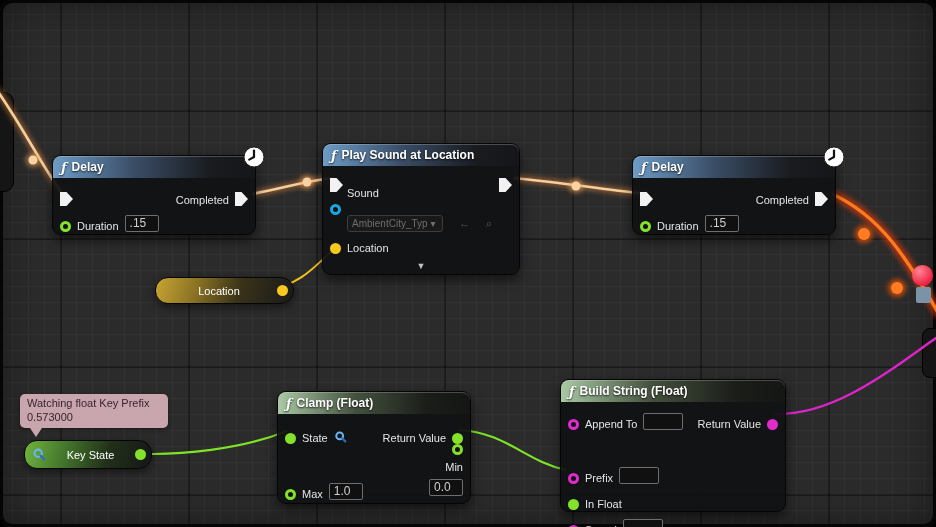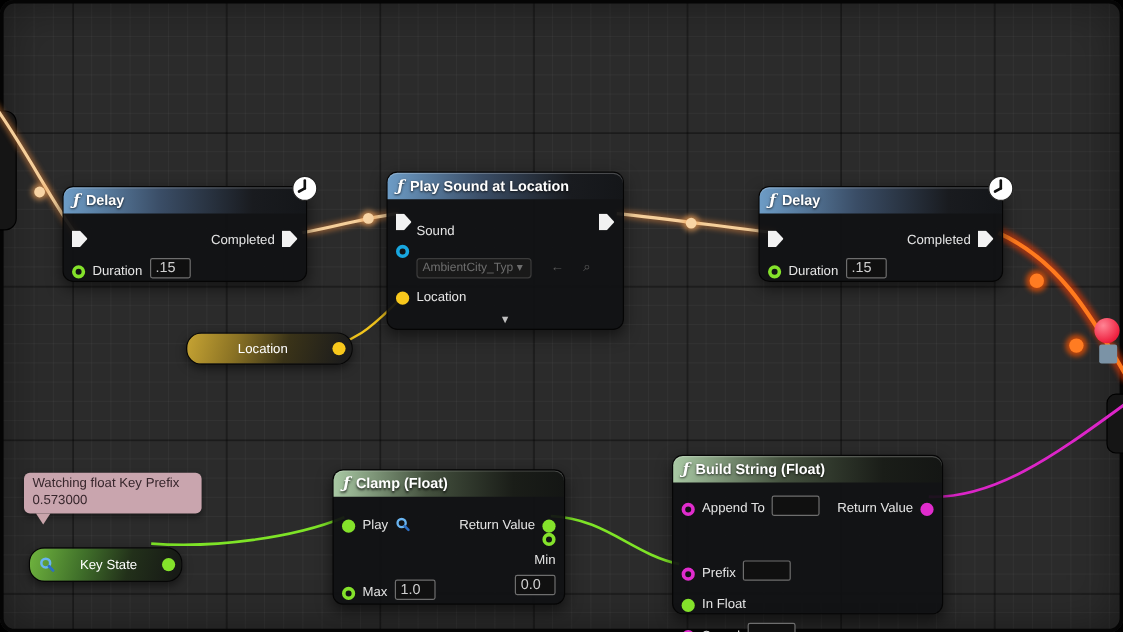--- a/index.html
+++ b/index.html
@@ -54,21 +54,21 @@
   .dd-row{display:flex;align-items:center;gap:16px;margin-top:16px;}
   .dropdown{display:flex;align-items:center;gap:3px;border:1px solid #3c3c3c;border-radius:3px;
     background:#191919;color:#6e6e6e;font-size:10px;height:15px;padding:0 4px;min-width:86px;}
   .dim-ico{color:#585858;font-size:11px;line-height:11px;}
 
   .pill{position:absolute;z-index:3;display:flex;align-items:center;gap:5px;
     border:1px solid #060606;border-radius:13px;color:#fff;font-size:11px;
     padding:0 5px 0 10px;box-shadow:0 3px 8px rgba(0,0,0,.5);}
   .pill .grow{flex:1;text-align:center;}
   .pill-yellow{background:linear-gradient(105deg,#c7a433 0%,#8a7224 30%,#3a3318 60%,#1c1c1c 95%);}
-  .pill-green{background:linear-gradient(105deg,#6fb43e 0%,#40702a 35%,#22301a 65%,#171a16 95%);margin-top:16px;}
+  .pill-green{background:linear-gradient(105deg,#6fb43e 0%,#40702a 35%,#22301a 65%,#171a16 95%);}
 
   .watch-bubble{position:absolute;z-index:4;background:#c9a5ae;border-radius:5px;
     color:#37262c;font-size:11px;line-height:1.25;padding:3px 7px;
     box-shadow:0 2px 5px rgba(0,0,0,.4);}
   .watch-bubble:after{content:"";position:absolute;left:10px;bottom:-9px;
     border:6px solid transparent;border-top:9px solid #c9a5ab;border-bottom:0;}
 
   .red-ball{position:absolute;z-index:5;width:21px;height:21px;border-radius:50%;
     background:radial-gradient(circle at 35% 30%,#ff8494,#ef2140 70%,#c40e2c);}
   .blue-chip{position:absolute;z-index:4;width:15px;height:16px;background:#7b93a6;border-radius:2px;}
@@ -221,21 +221,21 @@
     <span class="pin fill-yellow"></span>
   </div>
 
   <div class="node" style="left:277px;top:391px;width:192px;height:111px;">
     <div class="node-header hdr-green">
       <span class="fglyph">ƒ</span>
       <span>Clamp (Float)</span>
     </div>
     <div class="row" style="height:30px;">
       <span class="pin fill-green"></span>
-      <span>Play</span>
+      <span>State</span>
       <span style="display:inline-flex;">
         <svg width="13" height="13" viewBox="0 0 16 16">
             <circle cx="7" cy="6" r="4.2" fill="none" stroke="#69b4f0" stroke-width="2.4"></circle>
             <line x1="10" y1="9" x2="14" y2="13" stroke="#2d6fc2" stroke-width="2.6" stroke-linecap="round"></line>
           </svg>
       </span>
       <span class="grow"></span>
       <span>Return Value</span>
       <span class="pin fill-green"></span>
     </div>

